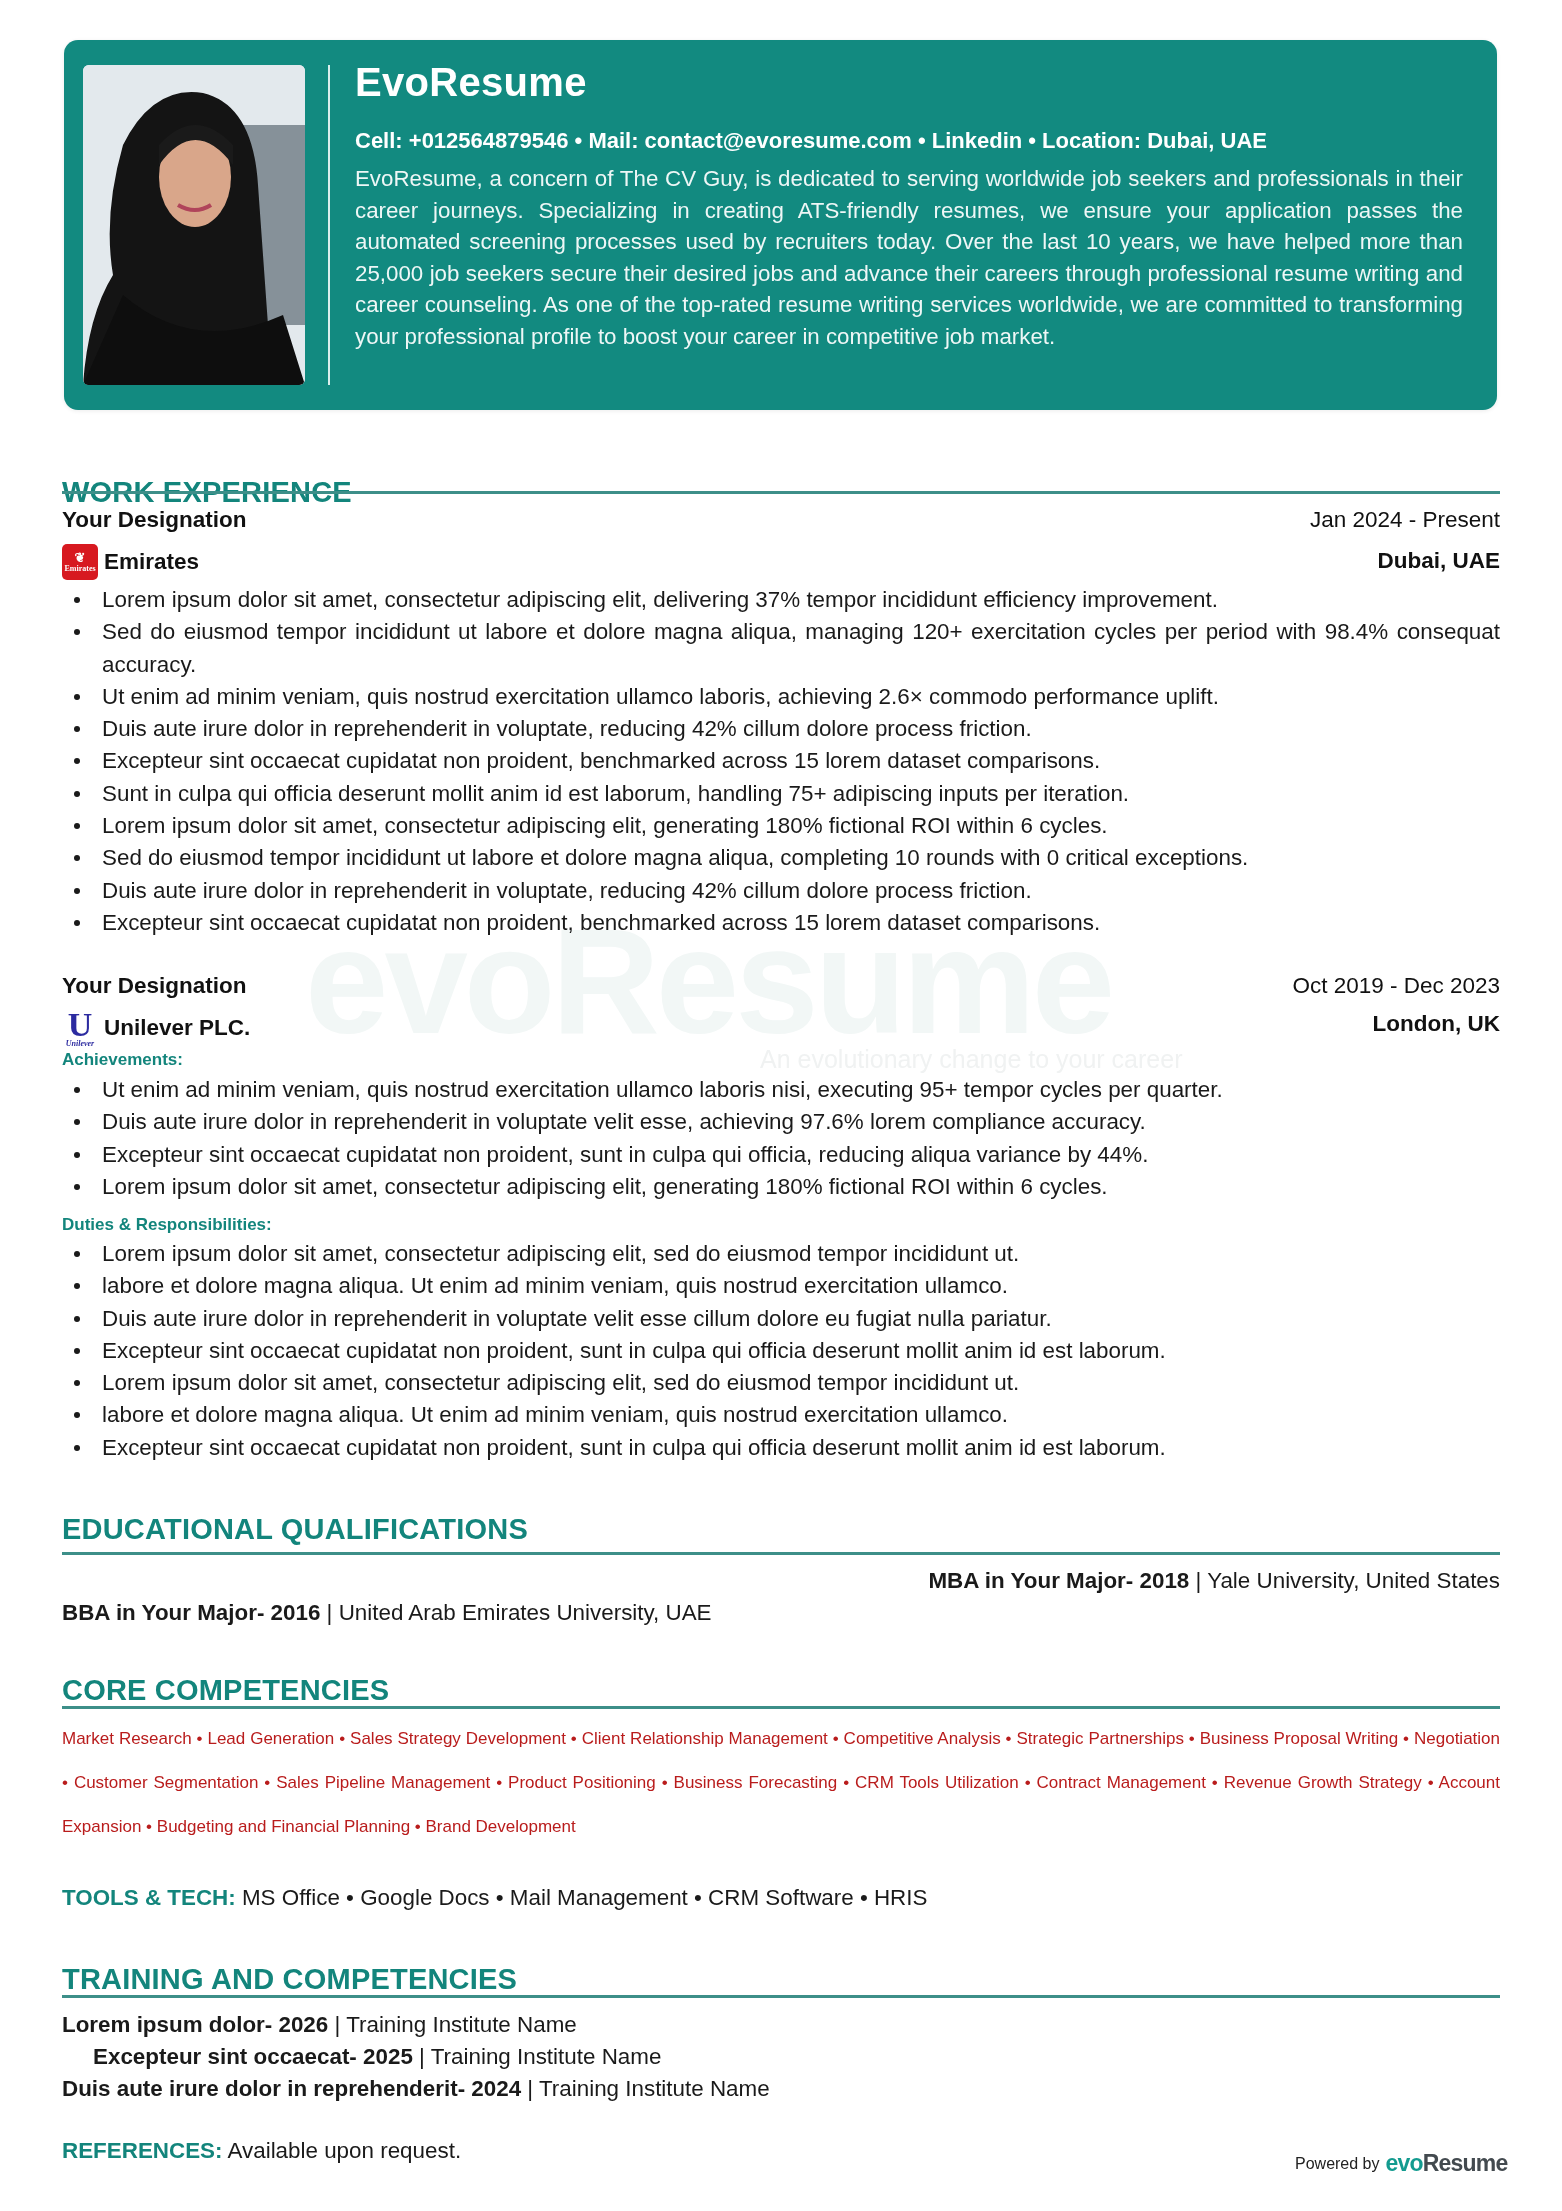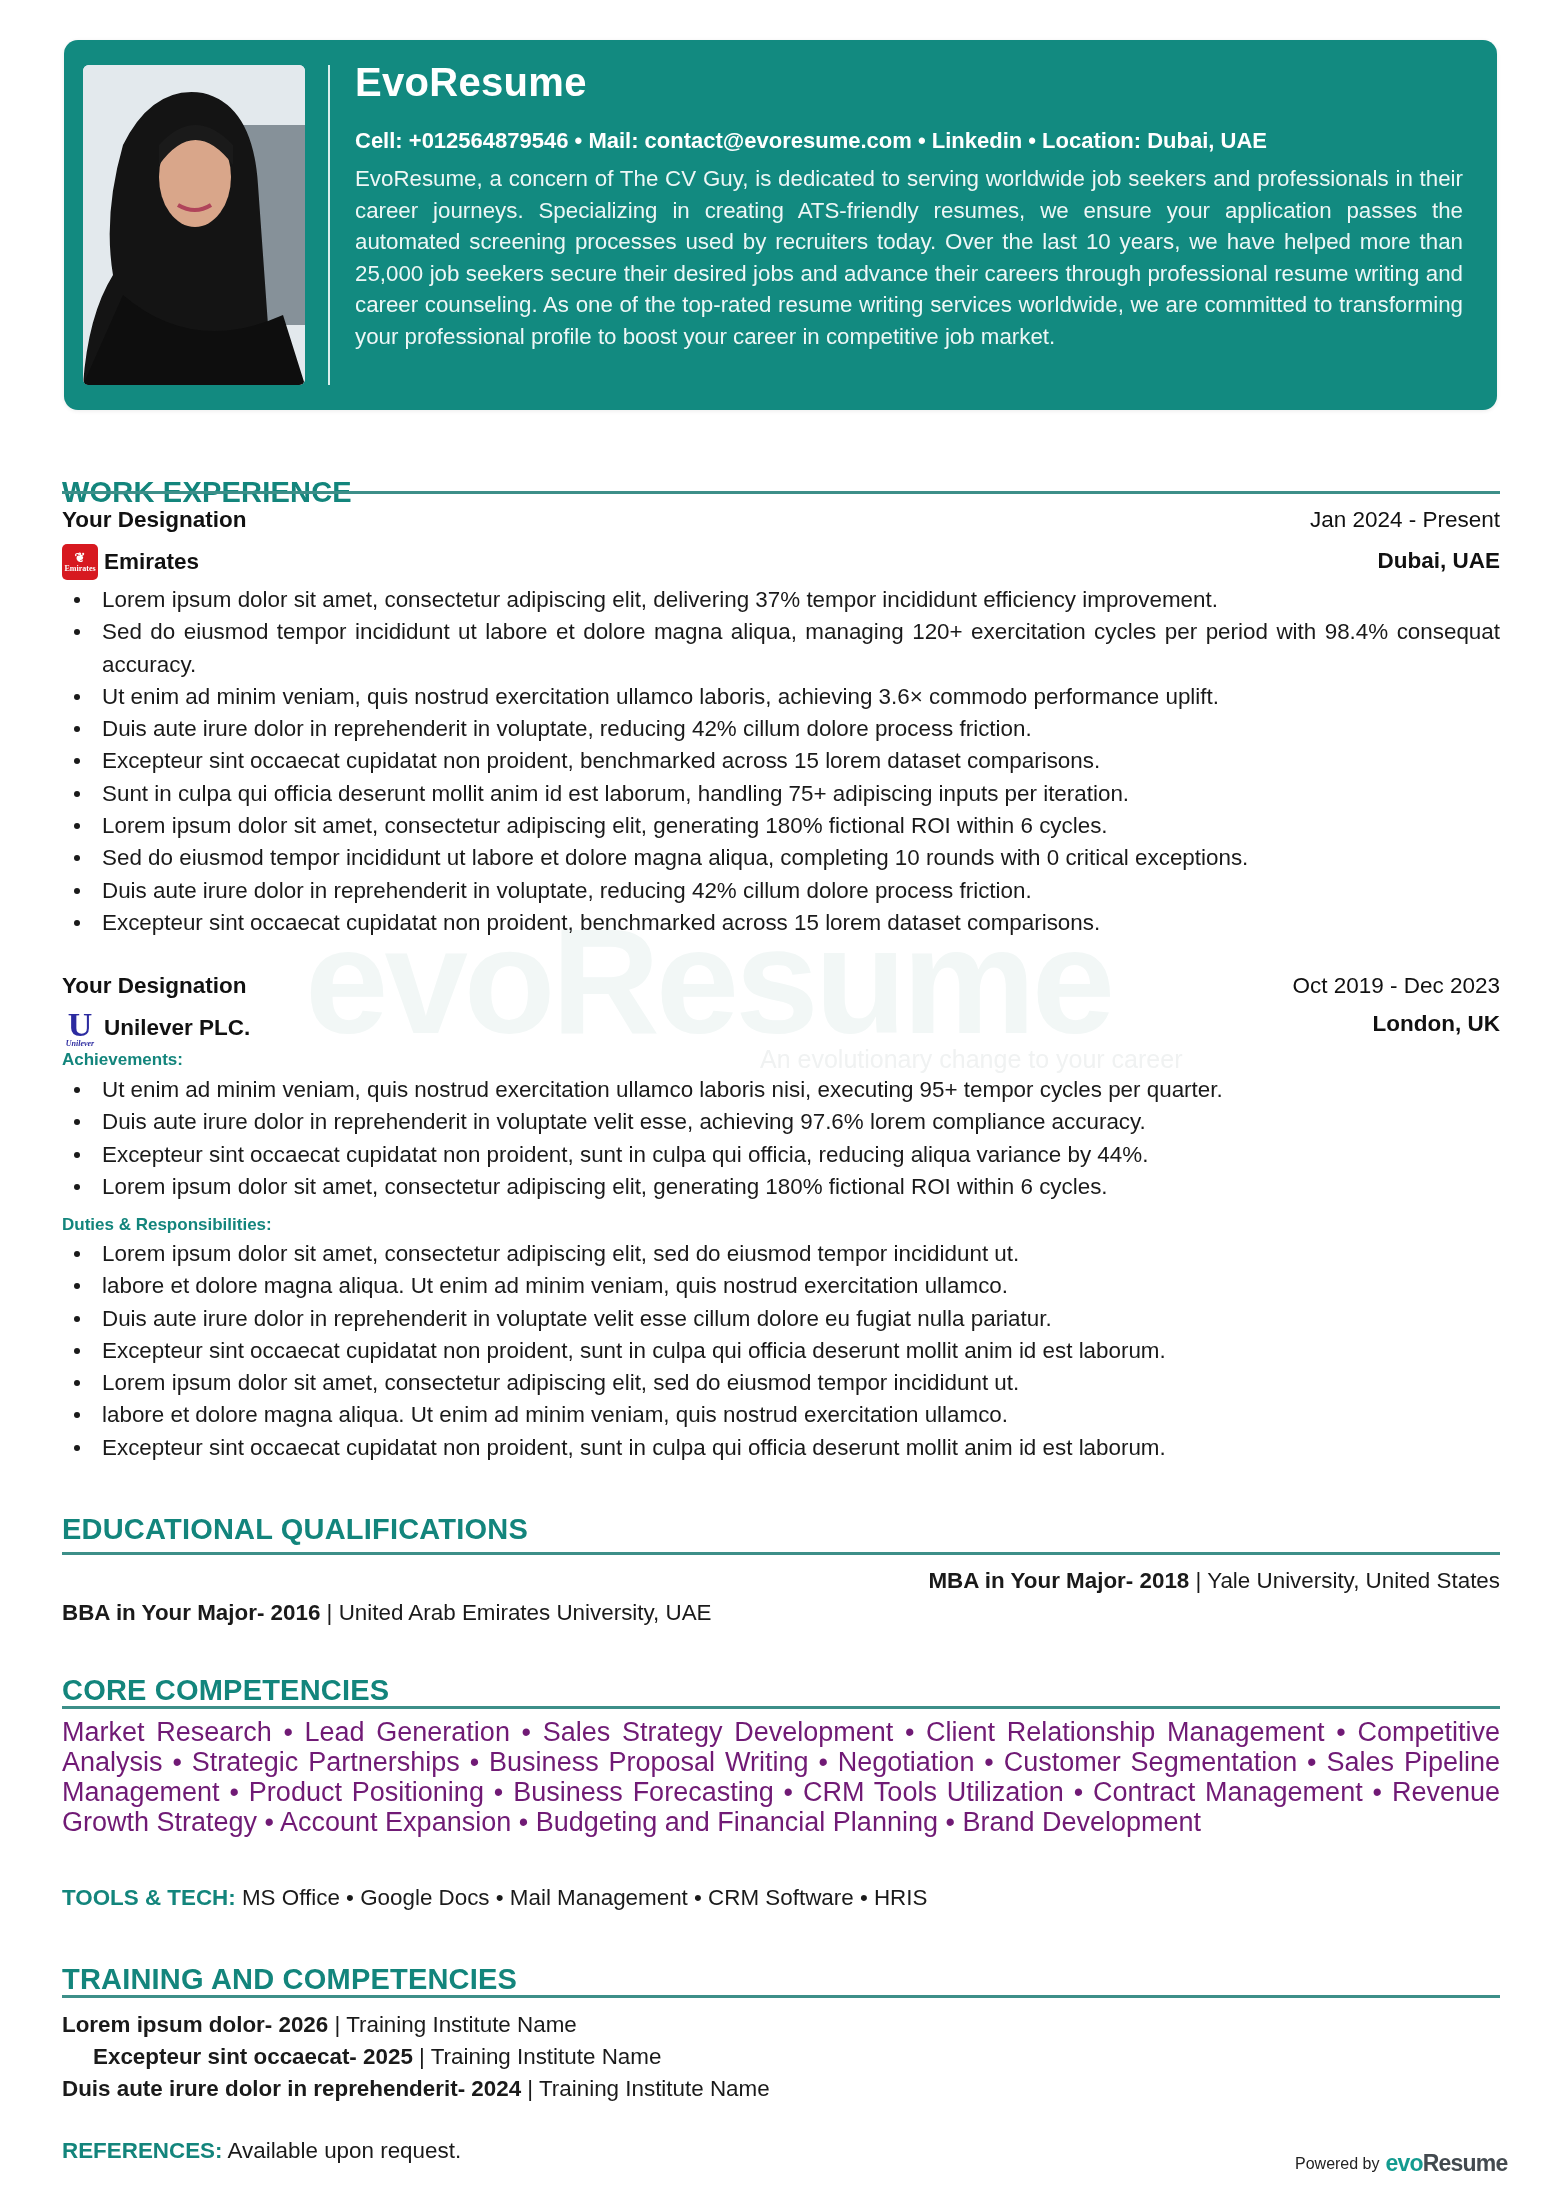--- a/index.html
+++ b/index.html
@@ -70,21 +70,21 @@
     position: relative; padding-left: 40px; font-size: 22.4px; line-height: 32.3px; color: #1a1a1a; text-align: justify;
   }
   ul.bullets li::before {
     content: ""; position: absolute; left: 12px; top: 13px; width: 6px; height: 6px; border-radius: 50%; background: #1a1a1a;
   }
 
   .line { position: absolute; left: 62px; width: 1438px; font-size: 22.4px; line-height: 32.3px; color: #1a1a1a; white-space: nowrap; }
   .line b { font-weight: 700; }
 
   .competencies {
-    position: absolute; left: 62px; top: 1717px; width: 1438px; font-size: 27px; line-height: 30px; text-align: justify; color: #701a75;
+    position: absolute; left: 62px; top: 1717px; width: 1438px; font-size: 17px; line-height: 44px; text-align: justify; color: #b91c1c;
   }
   .inline-label { color: #13857c; font-weight: 700; }
 
   .powered {
     position: absolute; left: 1281px; top: 2150px; display: flex; align-items: center; gap: 6px; font-size: 16px; color: #222; margin-left: 14px;
   }
   .powered .brand { font-size: 23px; font-weight: 700; letter-spacing: -0.8px; }
   .powered .brand .evo { color: #139b8f; }
   .powered .brand .res { color: #434a4f; }
 </style>
@@ -127,21 +127,21 @@
       <span style="font-size:13px;line-height:14px;">❦</span>
       <span>Emirates</span>
     </span>
     <span>Emirates</span>
   </span>
   <span class="right bold" style="top:4px;">Dubai, UAE</span>
 </div>
 <ul class="bullets" style="top:584px;">
   <li>Lorem ipsum dolor sit amet, consectetur adipiscing elit, delivering 37% tempor incididunt efficiency improvement.</li>
   <li>Sed do eiusmod tempor incididunt ut labore et dolore magna aliqua, managing 120+ exercitation cycles per period with 98.4% consequat accuracy.</li>
-  <li>Ut enim ad minim veniam, quis nostrud exercitation ullamco laboris, achieving 3.6× commodo performance uplift.</li>
+  <li>Ut enim ad minim veniam, quis nostrud exercitation ullamco laboris, achieving 2.6× commodo performance uplift.</li>
   <li>Duis aute irure dolor in reprehenderit in voluptate, reducing 42% cillum dolore process friction.</li>
   <li>Excepteur sint occaecat cupidatat non proident, benchmarked across 15 lorem dataset comparisons.</li>
   <li>Sunt in culpa qui officia deserunt mollit anim id est laborum, handling 75+ adipiscing inputs per iteration.</li>
   <li>Lorem ipsum dolor sit amet, consectetur adipiscing elit, generating 180% fictional ROI within 6 cycles.</li>
   <li>Sed do eiusmod tempor incididunt ut labore et dolore magna aliqua, completing 10 rounds with 0 critical exceptions.</li>
   <li>Duis aute irure dolor in reprehenderit in voluptate, reducing 42% cillum dolore process friction.</li>
   <li>Excepteur sint occaecat cupidatat non proident, benchmarked across 15 lorem dataset comparisons.</li>
 </ul>
 
 <div class="row" style="top:973px;">

